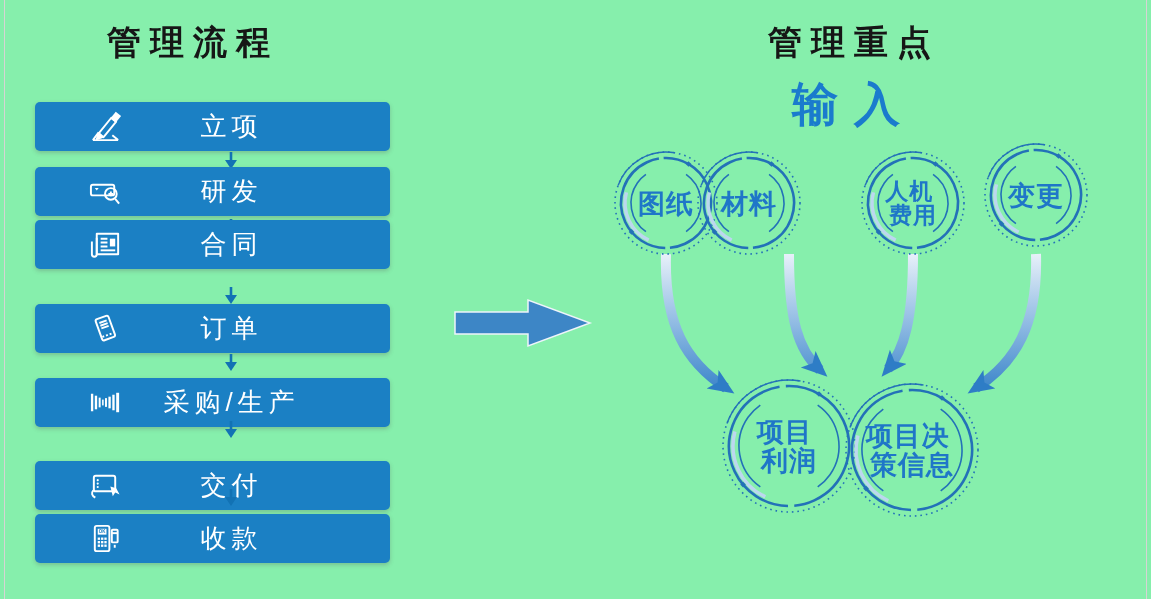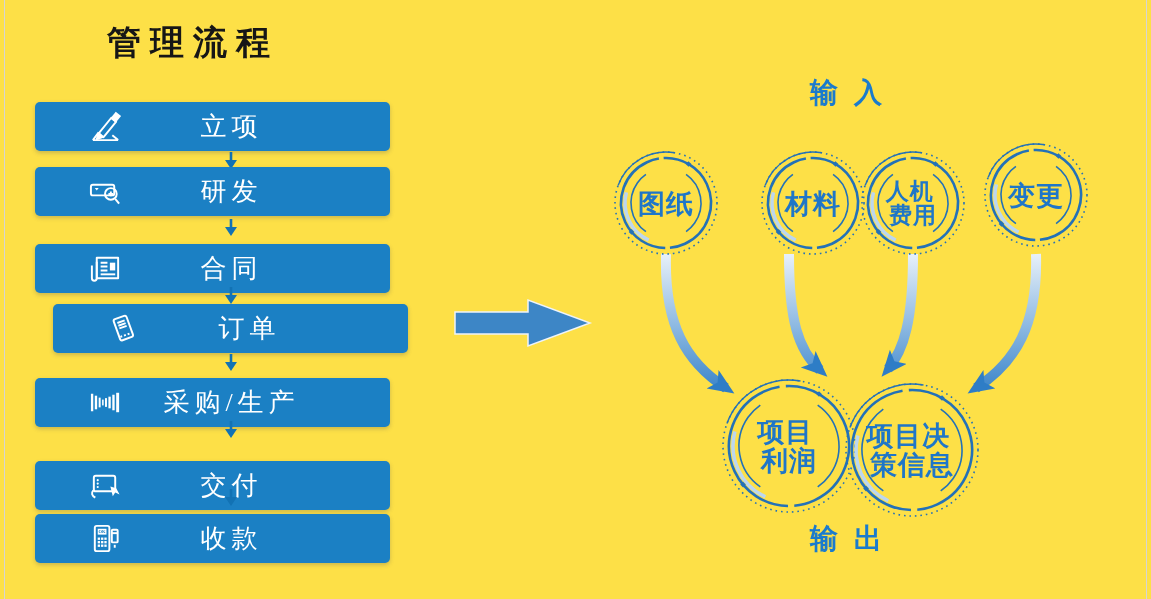--- a/index.html
+++ b/index.html
@@ -1,29 +1,29 @@
 <!DOCTYPE html>
 <html style="--bar-blue: #1b80c4;"><head>
 <meta charset="utf-8">
 <style>
   html,body{margin:0;padding:0;background:#fff;}
   .canvas{
-    position:relative;width:1151px;height:599px;background:#fde047;
-    font-family:Liberation Serif, serif;overflow:hidden;
+    position:relative;width:1151px;height:599px;background:#86efac;
+    font-family:Liberation Sans, sans-serif;overflow:hidden;
   }
   .edge-line{position:absolute;top:0;width:1px;height:599px;background:#d6d4d4;}
   .section-title{
     position:absolute;top:20px;text-align:center;
     font-size:34px;font-weight:700;color:#161616;letter-spacing:9px;
   }
   #title-left{left:18px;width:350px;}
   #title-right{left:704px;width:300px;}
   .io-label{
     position:absolute;left:704px;width:300px;text-align:center;
-    font-size:28px;font-weight:700;color:#1a7bcd;letter-spacing:16px;
+    font-size:46px;font-weight:700;color:#1a7bcd;letter-spacing:16px;
   }
   #input-label{top:74px;}
   #output-label{top:520px;}
   .bar{
     position:absolute;left:35px;width:355px;height:49px;border-radius:5px;
     background:var(--bar-blue,#1b80c4);
     box-shadow:0 2px 4px rgba(90,90,90,.30);
   }
   .bar .bar-icon{position:absolute;left:53px;top:7px;width:35px;height:35px;}
   .bar .bar-icon svg{width:35px;height:35px;display:block;}
@@ -39,24 +39,24 @@
 </head>
 <body>
 
 <div class="canvas">
 
   <div class="edge-line" style="left:4px"></div>
   <div class="edge-line" style="left:1146px"></div>
 
   <div class="section-title" id="title-left">管理流程</div>
 
+  <div class="section-title" id="title-right">管理重点</div>
 
   <div class="io-label" id="input-label">输入</div>
 
-  <div class="io-label" id="output-label">输出</div>
 
   <div id="bars-root">
       <div class="bar" style="top: 102px;">
         <span class="bar-icon">
           <svg viewBox="0 0 36 36" fill="none" stroke="#fff" stroke-width="2" stroke-linejoin="round">
     <path d="M5 32 L11 24 M25 27 L31 32 M5 32 H31"></path>
     <path d="M11 25 L24 9 l5 4 L16 29 Z"></path>
     <path d="M11 25 l-2 6 6-2 Z" fill="#fff"></path>
     <rect x="25" y="4" width="7" height="9" fill="#fff" stroke="none" transform="rotate(38 28.5 8.5)"></rect>
   </svg>
@@ -76,37 +76,37 @@
     <path d="M23.5 18 v5 M21 20.5 h5"></path>
     <path d="M28 25.5 L32 30.5"></path>
   </svg>
         </span>
         <span class="bar-label">研发</span>
       </div>
       <div class="step-connector" style="left: 224px; top: 219.3px;"><svg width="14" height="17" viewBox="0 0 14 17">
       <line x1="7" y1="0" x2="7" y2="9" stroke="#1272b4" stroke-width="2.6"></line>
       <polygon points="1,8 13,8 7,17" fill="#1272b4"></polygon>
         </svg></div>
-      <div class="bar" style="top: 244px;">
+      <div class="bar" style="top: 220px;">
         <span class="bar-icon">
           <svg viewBox="0 0 36 36" fill="none" stroke="#fff" stroke-width="2" stroke-linejoin="round">
     <path d="M9 7 H31 V28 H9 Z"></path>
     <path d="M9 11 V28 a2.5 2.5 0 0 1 -5 0 V15"></path>
     <path d="M13 12 h7 M13 16 h7 M13 20 h7"></path>
     <rect x="22.5" y="12" width="5.5" height="8" fill="#fff" stroke="none"></rect>
     <path d="M13 24 h15"></path>
   </svg>
         </span>
         <span class="bar-label">合同</span>
       </div>
       <div class="step-connector" style="left: 224px; top: 286.6px;"><svg width="14" height="17" viewBox="0 0 14 17">
       <line x1="7" y1="0" x2="7" y2="9" stroke="#1272b4" stroke-width="2.6"></line>
       <polygon points="1,8 13,8 7,17" fill="#1272b4"></polygon>
         </svg></div>
-      <div class="bar" style="top: 303.9px; margin-left: 18px;">
+      <div class="bar" style="top: 303.9px;">
         <span class="bar-icon">
           <svg viewBox="0 0 36 36" fill="none" stroke="#fff" stroke-width="2">
     <g transform="rotate(-20 18 18)">
       <rect x="11" y="6" width="14" height="23" rx="2"></rect>
       <path d="M14 10.5 h8 M14 13.5 h8 M14 16.5 h8"></path>
       <path d="M12 25 h12" stroke-dasharray="2 2"></path>
     </g>
   </svg>
         </span>
         <span class="bar-label">订单</span>
@@ -205,21 +205,21 @@
     <circle cx="57" cy="57" r="51" fill="none" stroke="#2371b8" stroke-width="1.6" stroke-dasharray="1.6 3.9"></circle>
     <circle cx="57" cy="57" r="51" fill="none" stroke="#2371b8" stroke-width="1.4" pathLength="360" stroke-dasharray="80 280" transform="rotate(-160 57 57)"></circle>
     <circle cx="57" cy="57" r="41" fill="none" stroke="#bcd7ef" stroke-width="3.5" pathLength="360" stroke-dasharray="80 280" transform="rotate(115 57 57)"></circle>
     <circle cx="57" cy="57" r="45" fill="none" stroke="#2371b8" stroke-width="2.6" pathLength="360" stroke-dasharray="110 6 170 6 68 0" transform="rotate(-25 57 57)"></circle>
     <rect x="77.5" y="16.02885682970026" width="4" height="4" fill="#2371b8" transform="rotate(45 79.5 18.02885682970026)"></rect>
           <rect x="20.528000059645997" y="83.92544243589427" width="4" height="4" fill="#2371b8" transform="rotate(45 22.528000059645997 85.92544243589427)"></rect>
     <circle cx="57" cy="57" r="35" fill="none" stroke="#2371b8" stroke-width="1.6" pathLength="360" stroke-dasharray="110 250" transform="rotate(125 57 57)"></circle>
     <circle cx="57" cy="57" r="35" fill="none" stroke="#2371b8" stroke-width="1.6" pathLength="360" stroke-dasharray="110 250" transform="rotate(-55 57 57)"></circle>
     <text text-anchor="middle" fill="#1f76c8" font-weight="bold" font-size="27" letter-spacing="1"><tspan x="57" y="66.72">图纸</tspan></text>
   </svg></div>
-      <div class="circle-wrap" style="left: 756px; top: 146px;"><svg width="114" height="114" viewBox="0 0 114 114">
+      <div class="circle-wrap" style="left: 692px; top: 146px;"><svg width="114" height="114" viewBox="0 0 114 114">
     <circle cx="57" cy="57" r="51" fill="none" stroke="#2371b8" stroke-width="1.6" stroke-dasharray="1.6 3.9"></circle>
     <circle cx="57" cy="57" r="51" fill="none" stroke="#2371b8" stroke-width="1.4" pathLength="360" stroke-dasharray="80 280" transform="rotate(-160 57 57)"></circle>
     <circle cx="57" cy="57" r="41" fill="none" stroke="#bcd7ef" stroke-width="3.5" pathLength="360" stroke-dasharray="80 280" transform="rotate(115 57 57)"></circle>
     <circle cx="57" cy="57" r="45" fill="none" stroke="#2371b8" stroke-width="2.6" pathLength="360" stroke-dasharray="110 6 170 6 68 0" transform="rotate(-25 57 57)"></circle>
     <rect x="77.5" y="16.02885682970026" width="4" height="4" fill="#2371b8" transform="rotate(45 79.5 18.02885682970026)"></rect>
           <rect x="20.528000059645997" y="83.92544243589427" width="4" height="4" fill="#2371b8" transform="rotate(45 22.528000059645997 85.92544243589427)"></rect>
     <circle cx="57" cy="57" r="35" fill="none" stroke="#2371b8" stroke-width="1.6" pathLength="360" stroke-dasharray="110 250" transform="rotate(125 57 57)"></circle>
     <circle cx="57" cy="57" r="35" fill="none" stroke="#2371b8" stroke-width="1.6" pathLength="360" stroke-dasharray="110 250" transform="rotate(-55 57 57)"></circle>
     <text text-anchor="middle" fill="#1f76c8" font-weight="bold" font-size="27" letter-spacing="1"><tspan x="57" y="66.72">材料</tspan></text>
   </svg></div>

